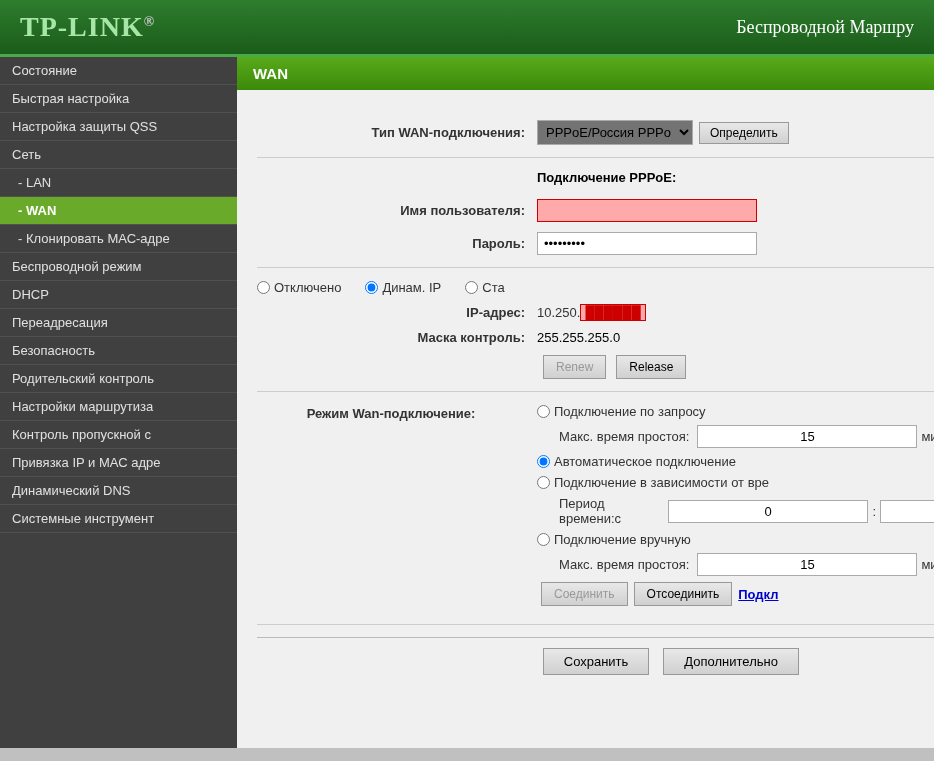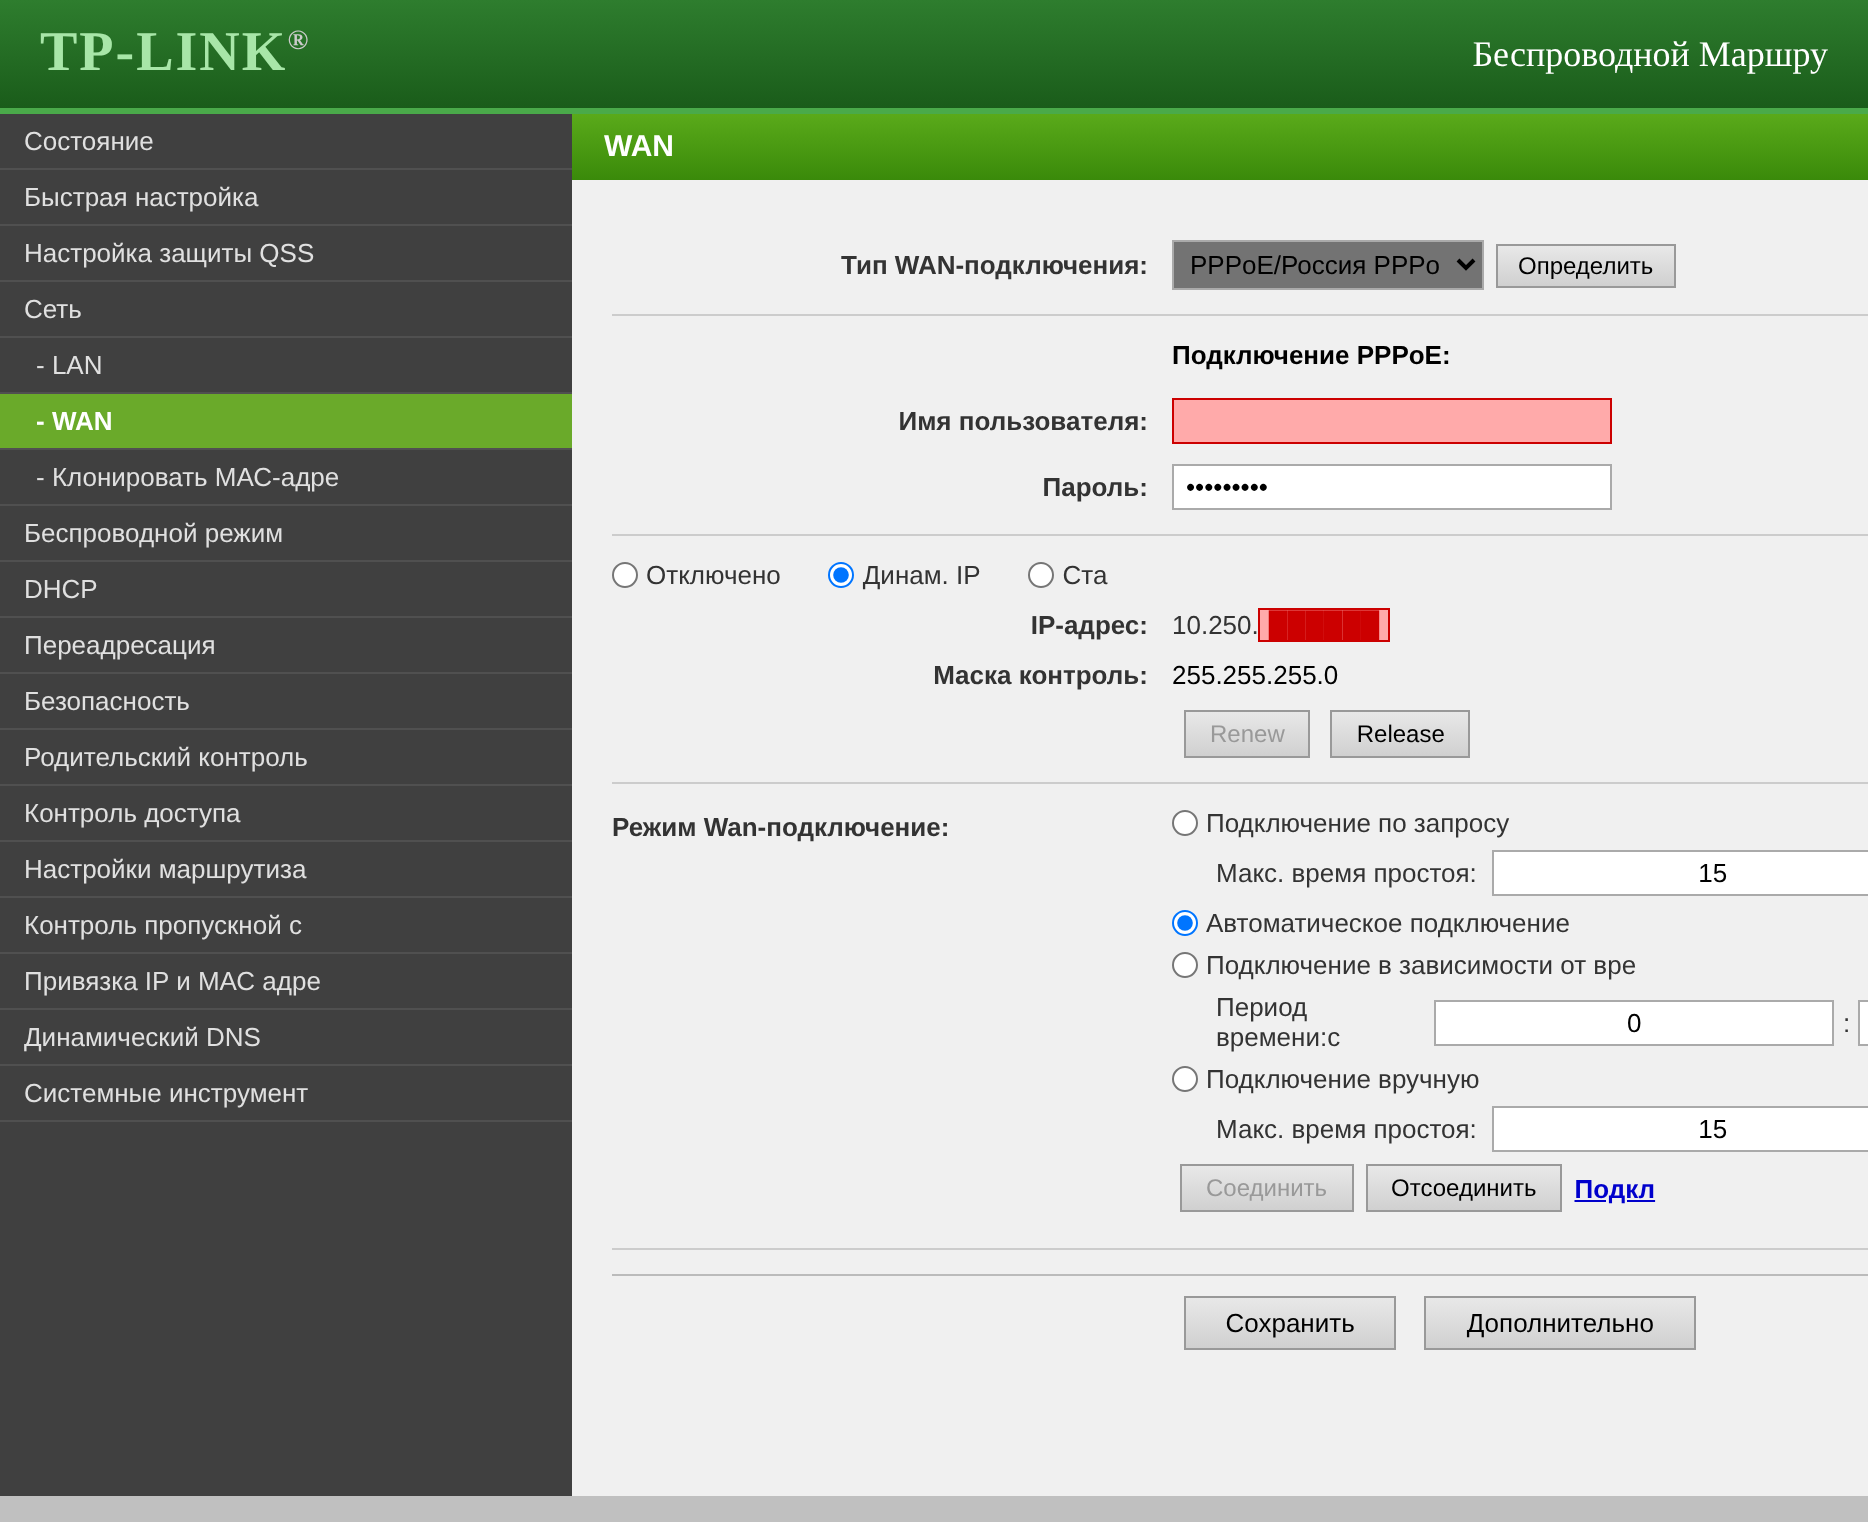--- a/index.html
+++ b/index.html
@@ -30,21 +30,21 @@
     }
 
     
     .main-layout {
       display: flex;
       min-height: 691px;
     }
 
     
     .sidebar {
-      width: 286px;
+      width: 237px;
       background: #404040;
       flex-shrink: 0;
     }
     .sidebar-item {
       padding: 6px 12px;
       color: #e0e0e0;
       cursor: pointer;
       font-size: 13px;
       border-bottom: 1px solid #505050;
     }
@@ -156,21 +156,21 @@
       color: #333;
     }
 
     .mode-row {
       display: flex;
       align-items: flex-start;
       margin-bottom: 6px;
     }
 
     .mode-label {
-      text-align: left;
+      text-align: center;
       width: 280px;
       font-weight: bold;
       color: #333;
       font-size: 13px;
       padding-right: 12px;
       padding-top: 2px;
       flex-shrink: 0;
     }
 
     .mode-options {
@@ -270,21 +270,20 @@
       <div class="sidebar-item">Настройка защиты QSS</div>
       <div class="sidebar-item">Сеть</div>
       <div class="sidebar-item sub">- LAN</div>
       <div class="sidebar-item sub active">- WAN</div>
       <div class="sidebar-item sub">- Клонировать МАС-адре</div>
       <div class="sidebar-item">Беспроводной режим</div>
       <div class="sidebar-item">DHCP</div>
       <div class="sidebar-item">Переадресация</div>
       <div class="sidebar-item">Безопасность</div>
       <div class="sidebar-item">Родительский контроль</div>
-      <div class="sidebar-item">Контроль доступа</div>
       <div class="sidebar-item">Настройки маршрутиза</div>
       <div class="sidebar-item">Контроль пропускной с</div>
       <div class="sidebar-item">Привязка IP и МАС адре</div>
       <div class="sidebar-item">Динамический DNS</div>
       <div class="sidebar-item">Системные инструмент</div>
     </div>
 
   <div class="content">
     <div class="section-header">
       <span>WAN</span>

